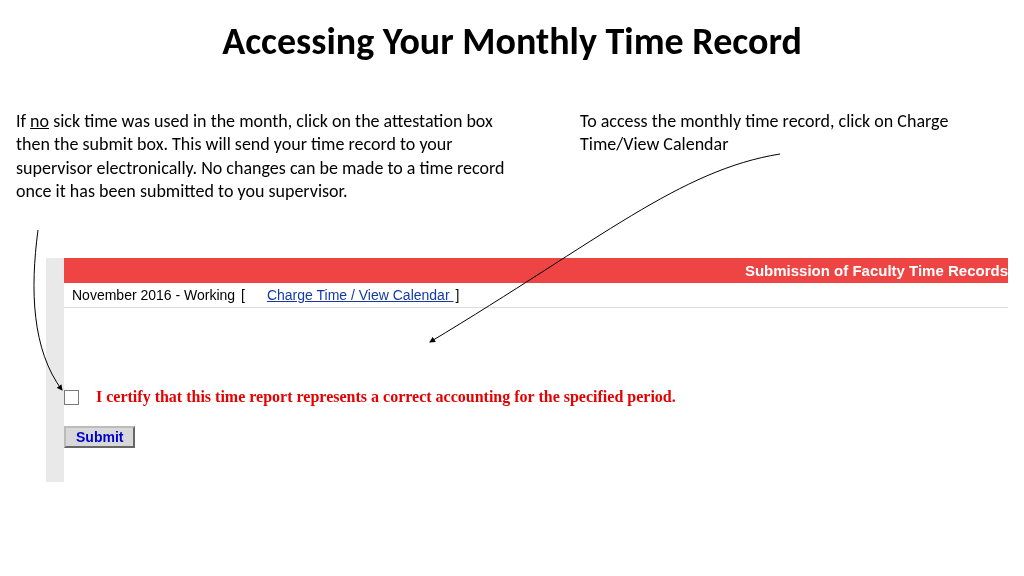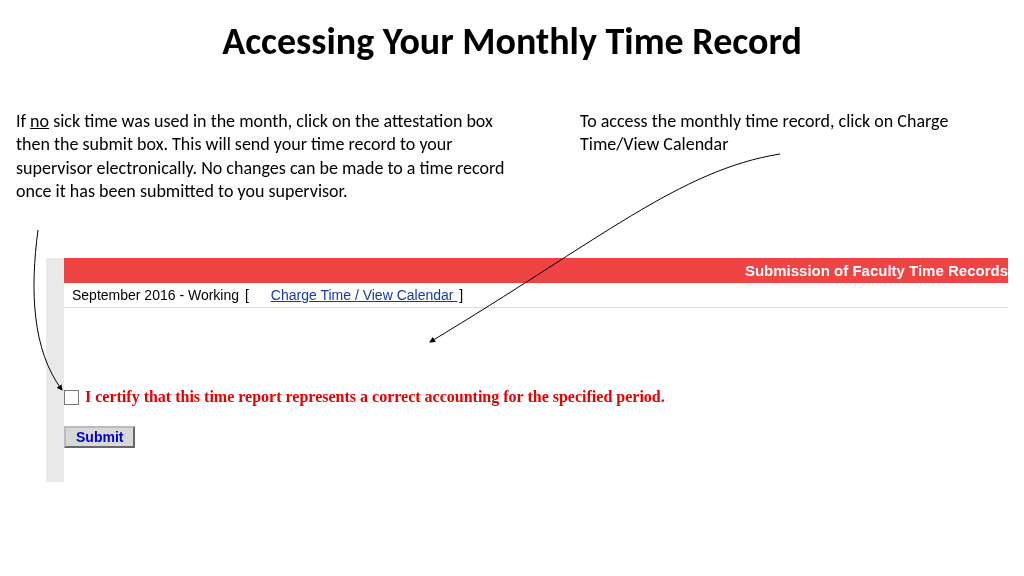--- a/index.html
+++ b/index.html
@@ -89,21 +89,21 @@
     text-decoration: underline;
     margin-left: 20px;
   }
   .bracket { color: #000; padding: 0 2px; }
   .attest-row {
     position: absolute;
     left: 64px;
     top: 388px;
     display: flex;
     align-items: center;
-    gap: 6px;
+    gap: 17px;
   }
   .attest-checkbox {
     width: 15px;
     height: 15px;
     border: 1px solid #7a7a7a;
     background: #fff;
     flex: none;
   }
   .attest-text {
     color: #e60000;
@@ -139,21 +139,21 @@
   <span>If </span><span class="no">no</span><span> sick time was used in the month, click on the attestation box then the submit box.  This will send your time record to your supervisor electronically. No changes can be made to a time record once it has been submitted to you supervisor.</span>
 </div>
 
 <div class="instruction-right">To access the monthly time record, click on Charge Time/View Calendar</div>
 
 <div class="scroll-gutter"></div>
 
 <div class="panel-wrap">
   <div class="bar-title">Submission of Faculty Time Records</div>
   <div class="row-period">
-    <span>September 2016 - Working</span>
+    <span>November 2016 - Working</span>
     <span class="bracket">[</span><a href="#">Charge Time / View Calendar </a><span class="bracket">]</span>
   </div>
 </div>
 
 <div class="attest-row">
   <div class="attest-checkbox"></div>
   <span class="attest-text">I certify that this time report represents a correct accounting for the specified period.</span>
 </div>
 
 <button class="submit-btn">Submit</button>

